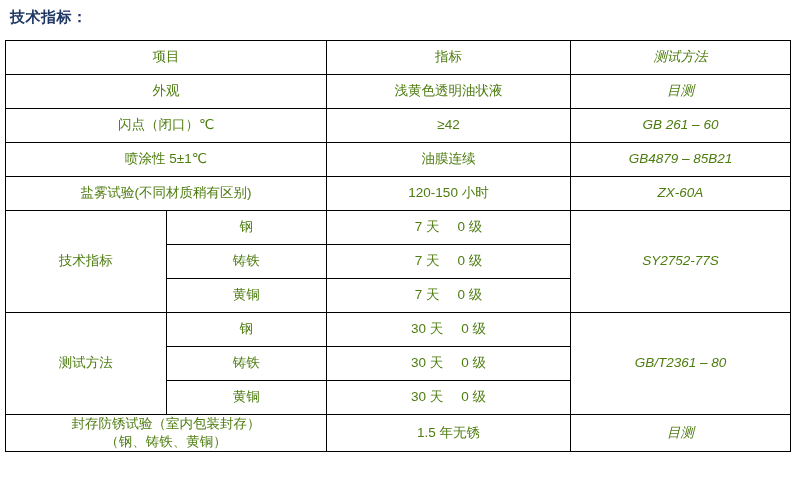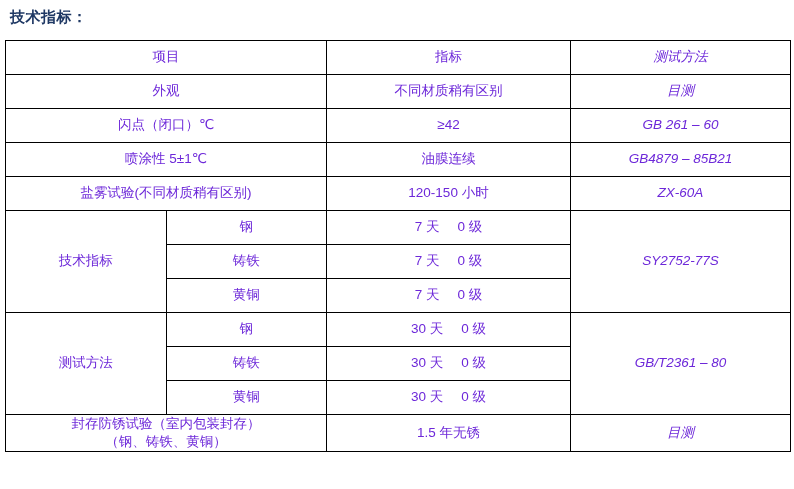--- a/index.html
+++ b/index.html
@@ -39,21 +39,21 @@
     table-layout: fixed;
     font-size: 13.5px;
   }
   table.spec td {
     border: 1px solid #000000;
     text-align: center;
     vertical-align: middle;
     padding: 0;
     height: 33px;
     line-height: 1.35;
-    color: #6d28d9;
+    color: #4d7c0f;
   }
   td.col-item { width: 320px; }
   td.col-sub-left { width: 128px; }
   td.col-sub-right { width: 192px; }
   td.col-index { width: 243px; }
   td.col-method { width: 219px; font-style: italic; }
   .two-line {
     line-height: 1.9;
   }
   .two-line .l1, .two-line .l2 {
@@ -75,21 +75,21 @@
   <table class="spec">
     <tbody>
       <tr>
         <td class="col-item" colspan="2">项目</td>
         <td class="col-index">指标</td>
         <td class="col-method">测试方法</td>
       </tr>
 
       <tr>
         <td class="col-item" colspan="2">外观</td>
-        <td class="col-index">不同材质稍有区别</td>
+        <td class="col-index">浅黄色透明油状液</td>
         <td class="col-method">目测</td>
       </tr>
 
       <tr>
         <td class="col-item" colspan="2">闪点（闭口）℃</td>
         <td class="col-index">≥42</td>
         <td class="col-method">GB 261 – 60</td>
       </tr>
 
       <tr>

